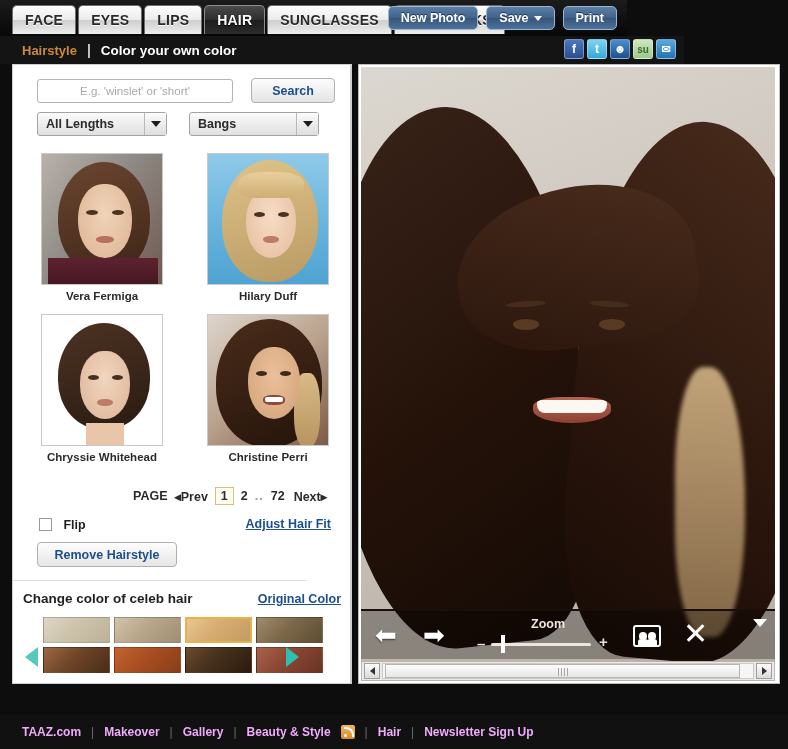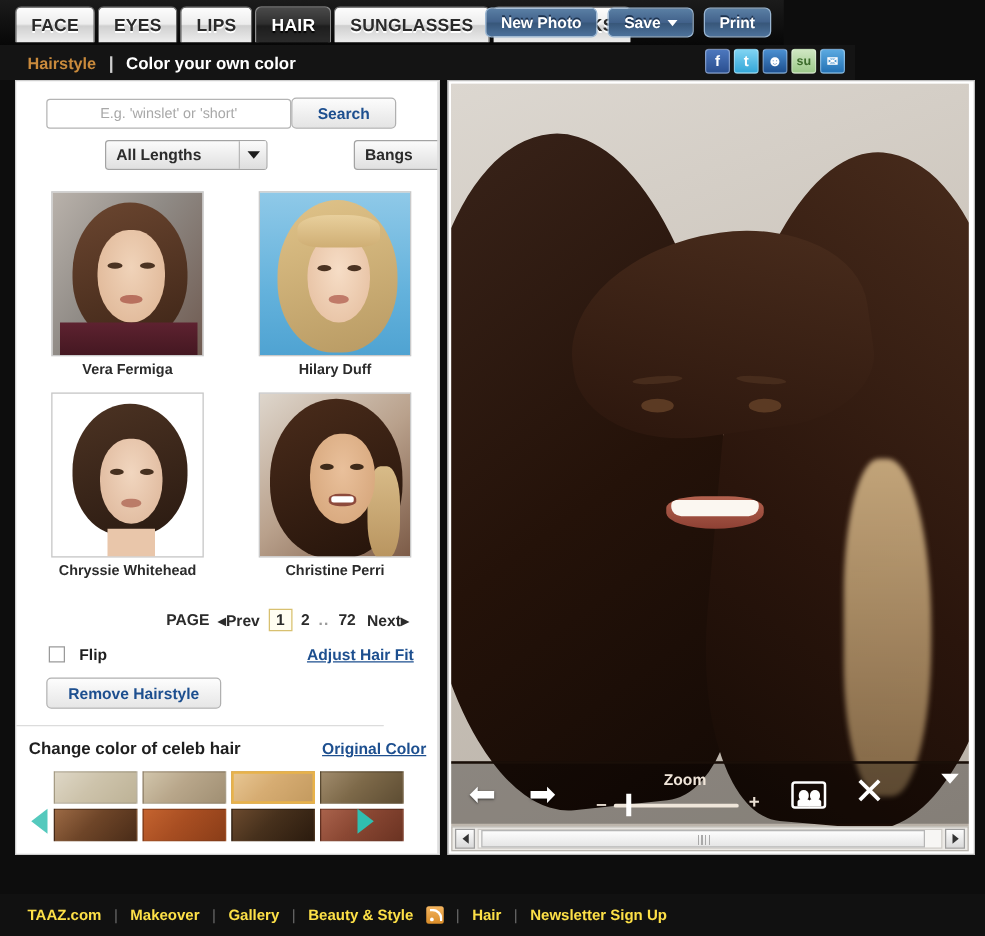--- a/index.html
+++ b/index.html
@@ -68,39 +68,39 @@
   .sico.em { background: linear-gradient(#5aa9e0,#2472b5); font-size: 11px; }
 
   
   .main { position: absolute; left: 0; top: 64px; width: 788px; height: 651px; }
 
   
   .leftpanel {
     position: absolute; left: 12px; top: 0; width: 340px; height: 620px;
     background: #ffffff; border: 1px solid #cfcfcf; overflow: hidden;
   }
-  .searchrow { position: absolute; left: 24px; top: 13px; display: flex; align-items: center; gap: 0; }
+  .searchrow { position: absolute; left: 24px; top: 13px; display: flex; align-items: center; gap: 18px; }
   .searchinput {
     width: 196px; height: 24px; padding: 0 6px;
     border: 1px solid #b4b4b4; border-radius: 3px;
     font-size: 11.5px; color: #9a9a9a; font-family: "Liberation Sans", sans-serif;
     background: #fff; text-align: center;
   }
   .searchinput::placeholder { color: #a8a8a8; font-style: normal; }
   .searchbtn {
     width: 84px; height: 25px; font-size: 12.5px; font-weight: bold; color: #1d4f8f;
     background: linear-gradient(#fcfcfc, #e4e4e4);
     border: 1px solid #b0b0b0; border-radius: 4px; cursor: pointer;
   }
   .selrow { position: absolute; left: 24px; top: 47px; display: flex; gap: 22px; }
   .sel {
     width: 130px; height: 24px; position: relative;
     background: linear-gradient(#fbfbfb, #e0e0e0);
     border: 1px solid #a3a3a3; border-radius: 3px;
-    display: flex; align-items: center; cursor: pointer; margin-left: 47px;
+    display: flex; align-items: center; cursor: pointer;
   }
   .sel .lbl { font-size: 12.5px; font-weight: bold; color: #2b2b2b; padding-left: 8px; }
   .sel .arrowbox {
     position: absolute; right: 0; top: 0; width: 22px; height: 100%;
     border-left: 1px solid #b8b8b8;
     display: flex; align-items: center; justify-content: center;
     background: linear-gradient(#fbfbfb, #dedede);
   }
   .caret { width: 0; height: 0; border-left: 5px solid transparent; border-right: 5px solid transparent; border-top: 6px solid #1c1c1c; }
 
@@ -202,21 +202,21 @@
   .hs-thumb { position:absolute; left:2px; top:0; width:96%; height:14px; background:linear-gradient(#fdfdfd,#e6e6e6); border:1px solid #b5b5b5; }
   .hs-grip { position:absolute; left:50%; top:3px; width:10px; height:8px; transform:translateX(-50%);
              background: repeating-linear-gradient(90deg,#a9a9a9 0 1px,transparent 1px 3px); }
 
   
   .footer {
     position: absolute; left: 0; bottom: 0; width: 788px; height: 34px;
     background: #111; display: flex; align-items: center;
   }
   .footer .fl { margin-left: 22px; display: flex; align-items: center; gap: 10px; }
-  .footer a { font-size: 12px; font-weight: bold; color: #fde047; text-decoration: none; cursor: pointer; white-space: nowrap; }
+  .footer a { font-size: 12px; font-weight: bold; color: #f0abfc; text-decoration: none; cursor: pointer; white-space: nowrap; }
   .footer .fsep { color: #6a6a6a; font-size: 12px; }
   .rss { width: 14px; height: 14px; background: linear-gradient(#f4b560,#d98c28); border-radius: 2px; position: relative; display:inline-block; vertical-align:middle;}
   .rss::before{ content:""; position:absolute; left:3px; bottom:2px; width:3px;height:3px;background:#fff;border-radius:50%;}
   .rss::after{ content:""; position:absolute; left:3px; bottom:2px; width:8px;height:8px;border:2px solid #fff;border-left:none;border-bottom:none;border-radius:0 8px 0 0;}
 </style>
 </head>
 <body>
 
 <div class="app">
 

